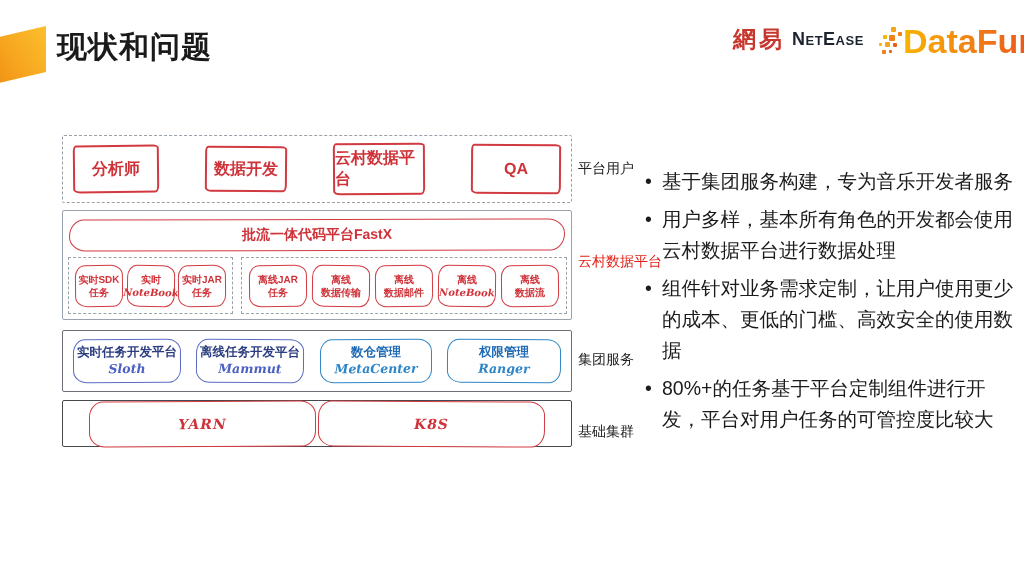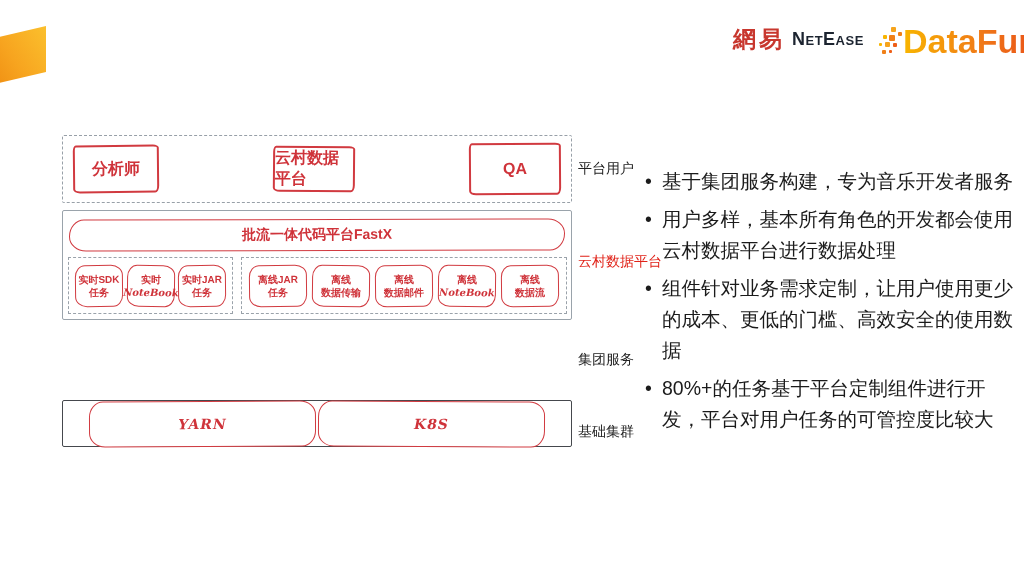--- a/index.html
+++ b/index.html
@@ -94,20 +94,21 @@
   .bullets li{position:relative;padding-left:17px;font-size:19.5px;line-height:31px;
               color:#1b1b1b;margin-bottom:7px;letter-spacing:0;}
   .bullets li::before{content:"\2022";position:absolute;left:0;top:0;color:#1b1b1b;}
 </style>
 </head>
 <body>
 
 <div class="slide">
 
   <div class="accent"></div>
+  <div class="title">现状和问题</div>
 
   <div class="netease">
     <span class="netease-cn">網易</span>
     <span class="netease-en">NetEase</span>
   </div>
 
   <div class="datafun">
     <span>
       <svg width="26" height="32" viewBox="0 0 26 32">
         <rect x="14" y="3" width="5" height="5" rx="1" fill="#f6a41c"></rect>
@@ -121,20 +122,21 @@
         <rect x="12" y="26" width="3" height="3" rx="1" fill="#ee5f18"></rect>
       </svg>
     </span>
     <span class="datafun-text">DataFun.</span>
   </div>
 
   <div class="diagram">
 
     <div class="layer layer-users">
       <div class="users-box">分析师</div>
+      <div class="users-box">数据开发</div>
       <div class="users-box">云村数据平台</div>
       <div class="users-box">QA</div>
     </div>
     <div class="layer-label lbl-users">平台用户</div>
 
     <div class="layer layer-platform">
       <div class="fastx">批流一体代码平台FastX</div>
 
       <div class="subgroup subgroup-rt">
         <div class="pill">
@@ -169,20 +171,38 @@
           <span class="hand">NoteBook</span>
         </div>
         <div class="pill">
           <span>离线</span>
           <span>数据流</span>
         </div>
       </div>
     </div>
     <div class="layer-label lbl-platform">云村数据平台</div>
 
+    <div class="layer layer-services">
+      <div class="svc svc-indigo">
+        <span class="cn">实时任务开发平台</span>
+        <span class="en">Sloth</span>
+      </div>
+      <div class="svc svc-indigo">
+        <span class="cn">离线任务开发平台</span>
+        <span class="en">Mammut</span>
+      </div>
+      <div class="svc svc-cyan">
+        <span class="cn">数仓管理</span>
+        <span class="en">MetaCenter</span>
+      </div>
+      <div class="svc svc-cyan">
+        <span class="cn">权限管理</span>
+        <span class="en">Ranger</span>
+      </div>
+    </div>
     <div class="layer-label lbl-services">集团服务</div>
 
     <div class="layer layer-infra">
       <div class="infra-box">YARN</div>
       <div class="infra-box">K8S</div>
     </div>
     <div class="layer-label lbl-infra">基础集群</div>
 
   </div>
 

